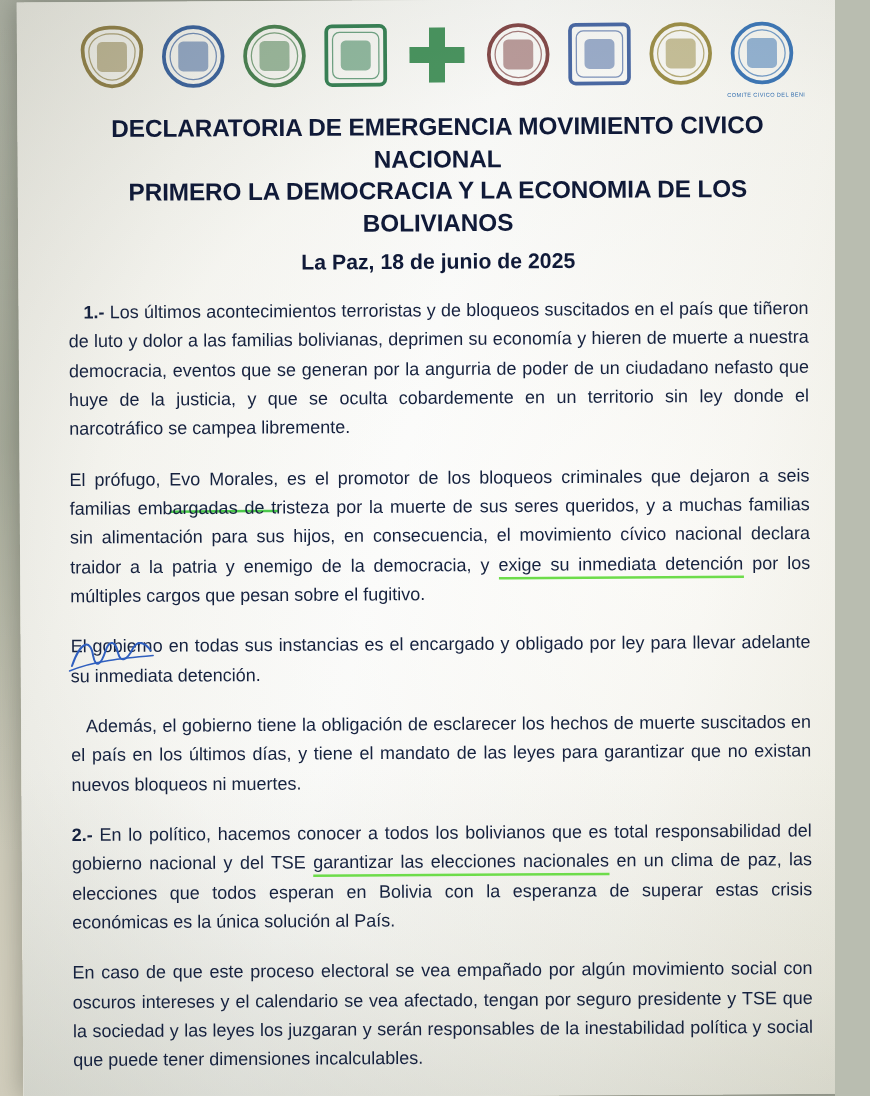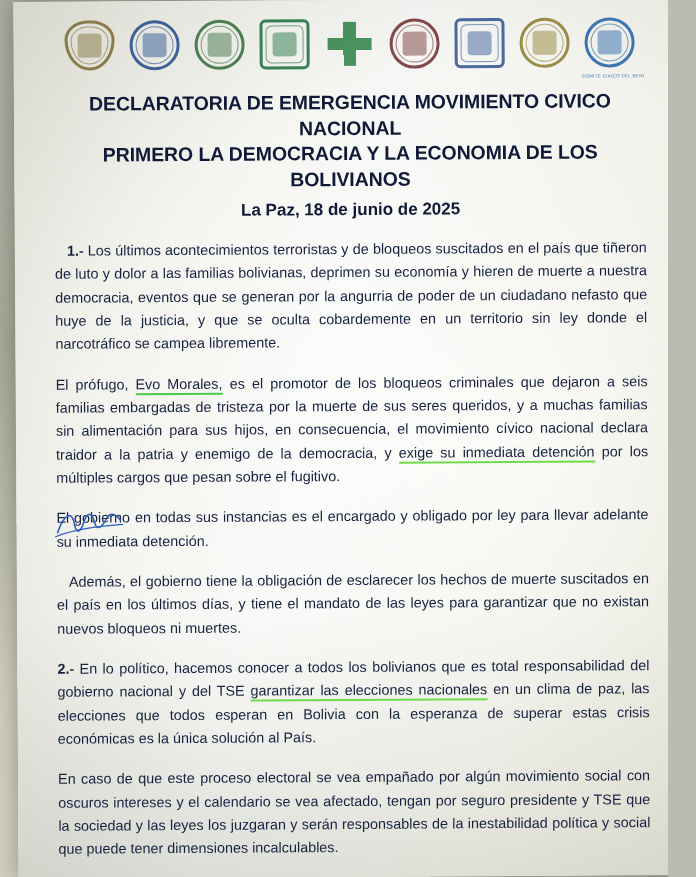--- a/index.html
+++ b/index.html
@@ -153,21 +153,21 @@
   }
   .body p {
     margin: 0 0 17px 0;
   }
   .body p .indent { display: inline-block; width: 12px; }
   .num {
     font-weight: bold;
   }
   .hl-underline {
     border-bottom: 2.5px solid #4cc94c;
-    padding-bottom: 1px;
+    padding-bottom: 16px;
   }
   .hl-green {
     border-bottom: 2.5px solid #6ddc4a;
     padding-bottom: 1px;
   }
 
   
   .signature {
     position: absolute;
     left: 38px;

